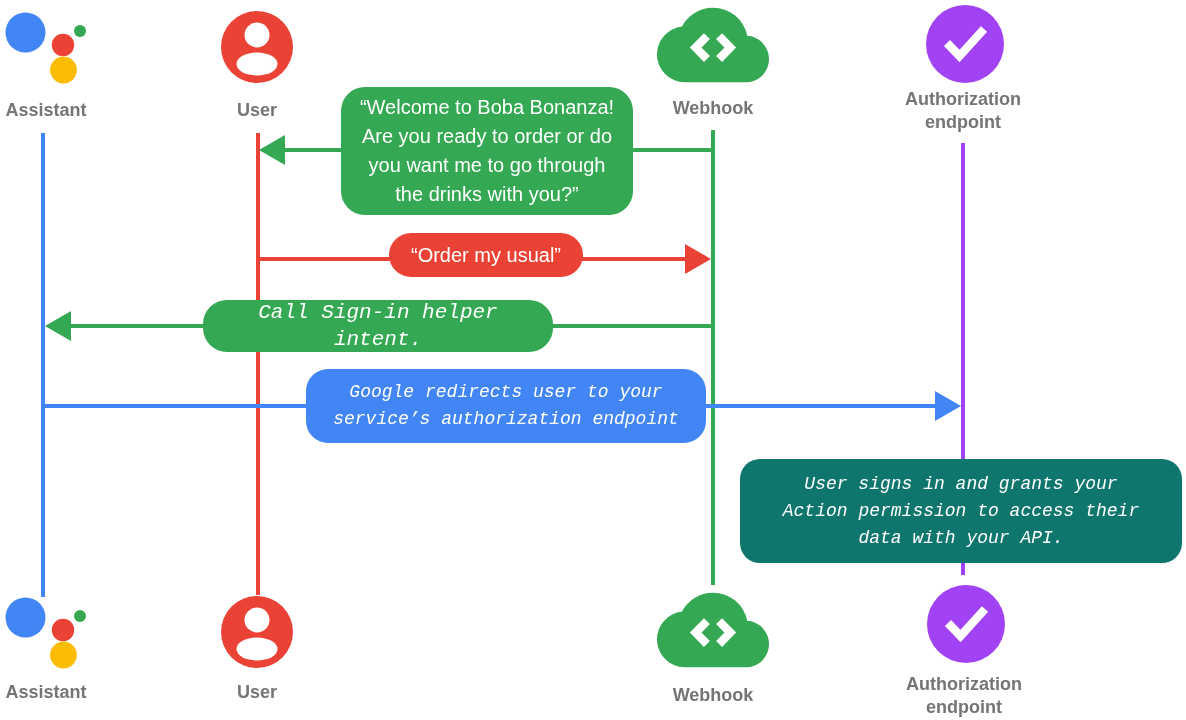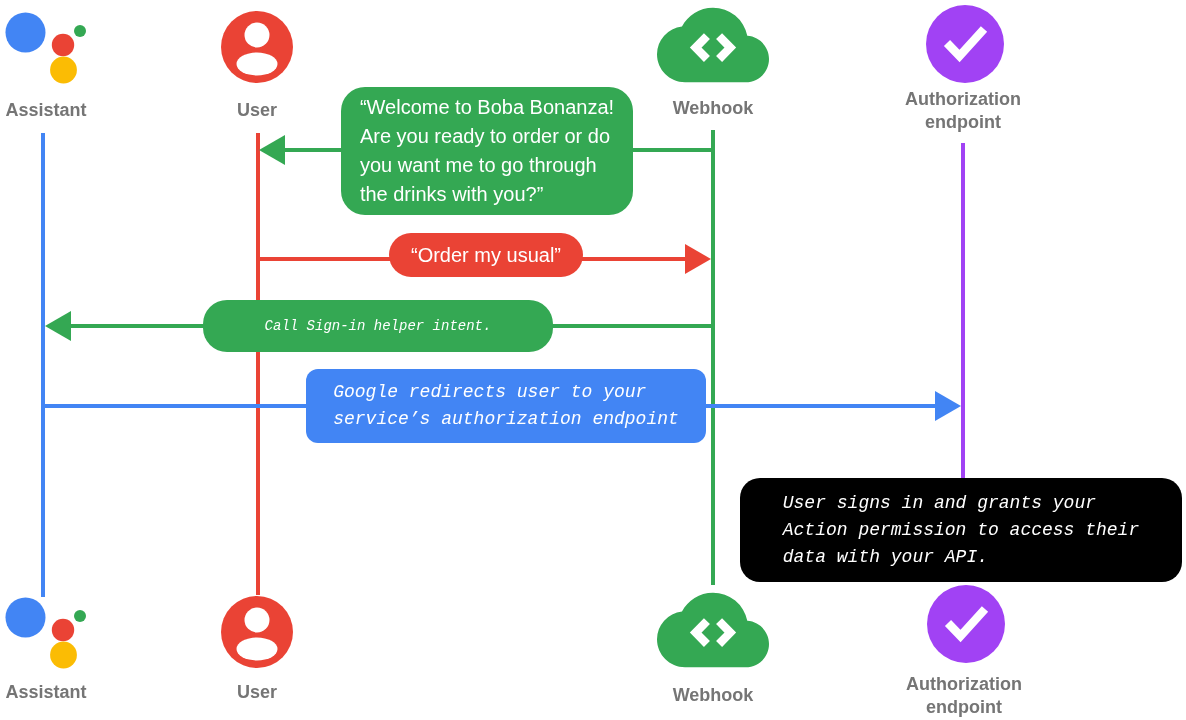--- a/index.html
+++ b/index.html
@@ -12,23 +12,23 @@
   
   .hline{position:absolute;height:4px;}
   .hl-green{background:#34A853;} .hl-red{background:#EA4335;} .hl-blue{background:#4285F4;}
   
   .head{position:absolute;width:0;height:0;border-top:15px solid transparent;border-bottom:15px solid transparent;}
   .head.pt-left.green{border-right:26px solid #34A853;}
   .head.pt-right.red{border-left:26px solid #EA4335;}
   .head.pt-right.blue{border-left:26px solid #4285F4;}
   
   .bubble{position:absolute;border-radius:24px;color:#fff;display:flex;align-items:center;
-          justify-content:center;text-align:left;white-space:pre-line;box-sizing:border-box;padding:4px 17px;}
+          justify-content:center;text-align:center;white-space:pre-line;box-sizing:border-box;padding:4px 17px;}
   .bg-green{background:#34A853;} .bg-red{background:#EA4335;}
-  .bg-blue{background:#4285F4;} .bg-cyan{background:#000000;margin-top:19px;}
+  .bg-blue{background:#4285F4;} .bg-cyan{background:#0f766e;}
   .speech{font-size:20px;line-height:29px;}
   .code{font-family:"Liberation Mono","DejaVu Sans Mono",monospace;font-style:italic;font-size:18px;line-height:27px;}
   
   .label{position:absolute;transform:translateX(-50%);font-weight:bold;font-size:18px;line-height:23px;
          color:#757575;text-align:center;white-space:nowrap;}
   .label.wrap{white-space:normal;width:170px;}
   .icon{position:absolute;}
 </style>
 </head>
 <body>
@@ -50,22 +50,22 @@
   <div class="head pt-left green" style="left:45px;top:311px;"></div>
 
   <div class="hline hl-blue" style="left:45px;top:404px;width:892px;"></div>
   <div class="head pt-right blue" style="left:935px;top:391px;"></div>
 
   <div class="bubble bg-green speech" style="left:341px;top:87px;width:292px;height:128px;">“Welcome to Boba Bonanza!
 Are you ready to order or do
 you want me to go through
 the drinks with you?”</div>
   <div class="bubble bg-red speech" style="left:389px;top:233px;width:194px;height:44px;">“Order my usual”</div>
-  <div class="bubble bg-green code" style="left:203px;top:300px;width:350px;height:52px;font-size:14px;">Call Sign-in helper intent.</div>
-  <div class="bubble bg-blue code" style="left:306px;top:369px;width:400px;height:74px;border-radius:12px;">Google redirects user to your
+  <div class="bubble bg-green code" style="left:203px;top:300px;width:350px;height:52px;font-size:21px;">Call Sign-in helper intent.</div>
+  <div class="bubble bg-blue code" style="left:306px;top:369px;width:400px;height:74px;border-radius:22px;">Google redirects user to your
 service’s authorization endpoint</div>
   <div class="bubble bg-cyan code" style="left:740px;top:459px;width:442px;height:104px;border-radius:20px;">User signs in and grants your
 Action permission to access their
 data with your API.</div>
 
   <svg class="icon" style="left:5px;top:10px;" width="84" height="76" viewBox="0 0 84 76">
     <circle cx="20.5" cy="22.5" r="20" fill="#4285F4"></circle>
     <circle cx="75" cy="21" r="6" fill="#34A853"></circle>
     <circle cx="58" cy="35" r="11.2" fill="#EA4335"></circle>
     <circle cx="58.5" cy="60" r="13.4" fill="#FBBC04"></circle>

